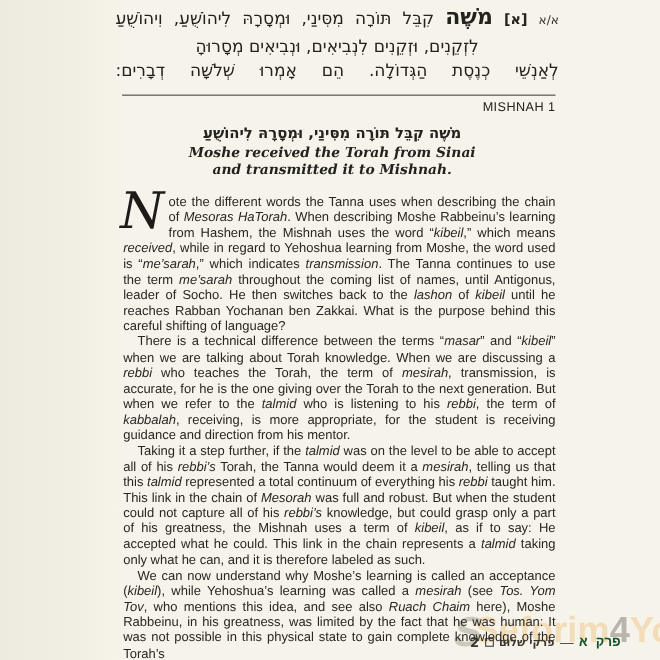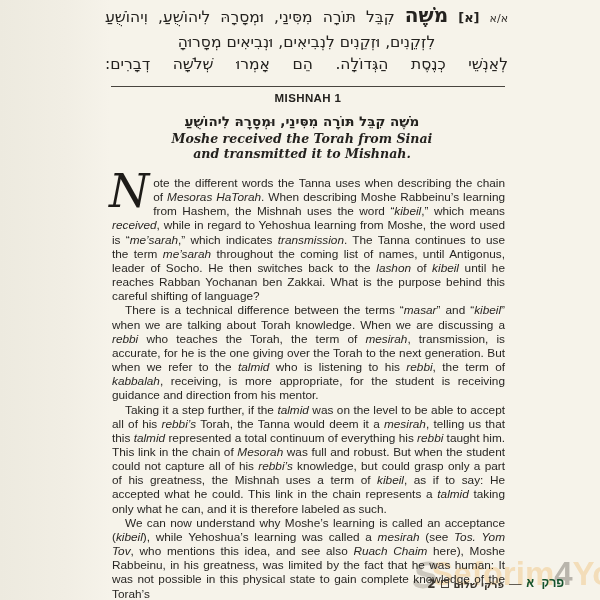--- a/index.html
+++ b/index.html
@@ -23,21 +23,21 @@
   .heb-line-1{text-align:justify;text-align-last:justify;}
   .heb-line-2{text-align:center;}
   .heb-line-3{text-align:justify;text-align-last:justify;}
   .daf-marker{font-size:11px;color:#33302c;}
   .verse-bracket{font-weight:bold;font-size:13px;}
   .opening-word{font-weight:bold;font-size:20px;}
   
   .section-rule{position:absolute;left:111px;top:86px;width:394px;height:1.4px;background:#48443e;z-index:1;}
   .section-header{
     position:absolute;left:111px;top:92px;width:394px;z-index:1;
-    text-align:center;font-weight:bold;font-size:11.5px;letter-spacing:.4px;color:#24221f;
+    text-align:right;font-weight:normal;font-size:11.5px;letter-spacing:.4px;color:#24221f;
   }
   
   .quote-block{position:absolute;left:111px;top:113px;width:382px;text-align:center;z-index:1;}
   .quote-heb{
     direction:rtl;font-family:"DejaVu Sans",sans-serif;font-weight:bold;
     font-size:13.5px;color:#24221f;margin:0 0 3px 0;
   }
   .quote-en{
     font-family:"DejaVu Serif",serif;font-style:italic;font-weight:bold;
     font-size:12.6px;line-height:14.5px;color:#24221f;margin:0;

